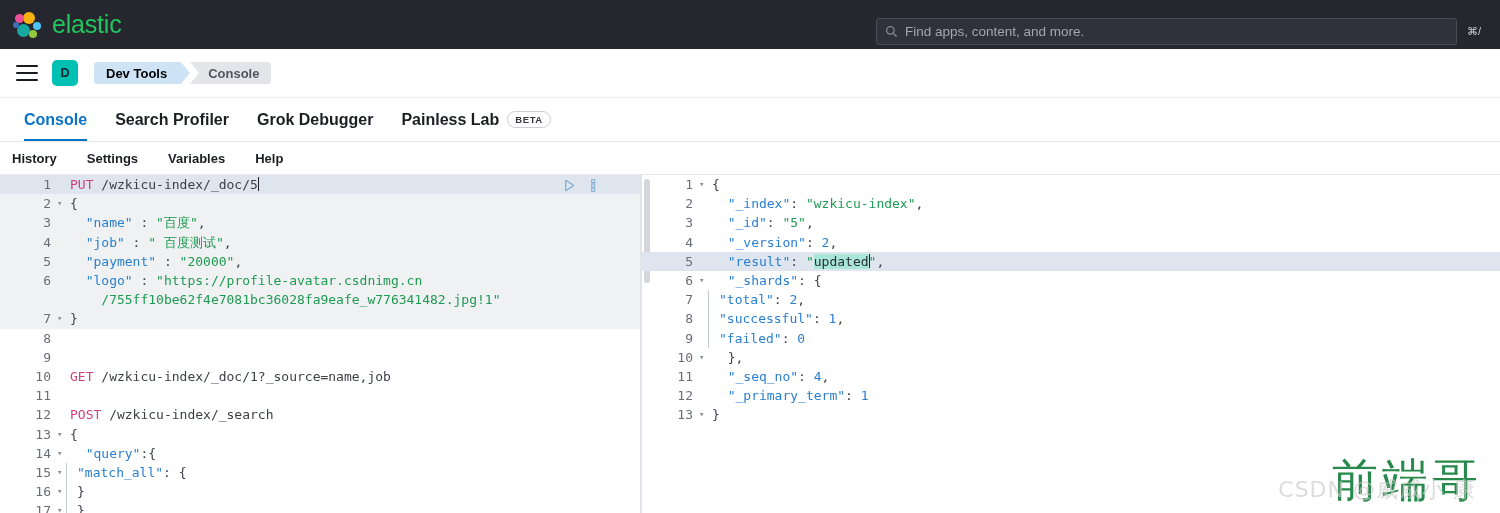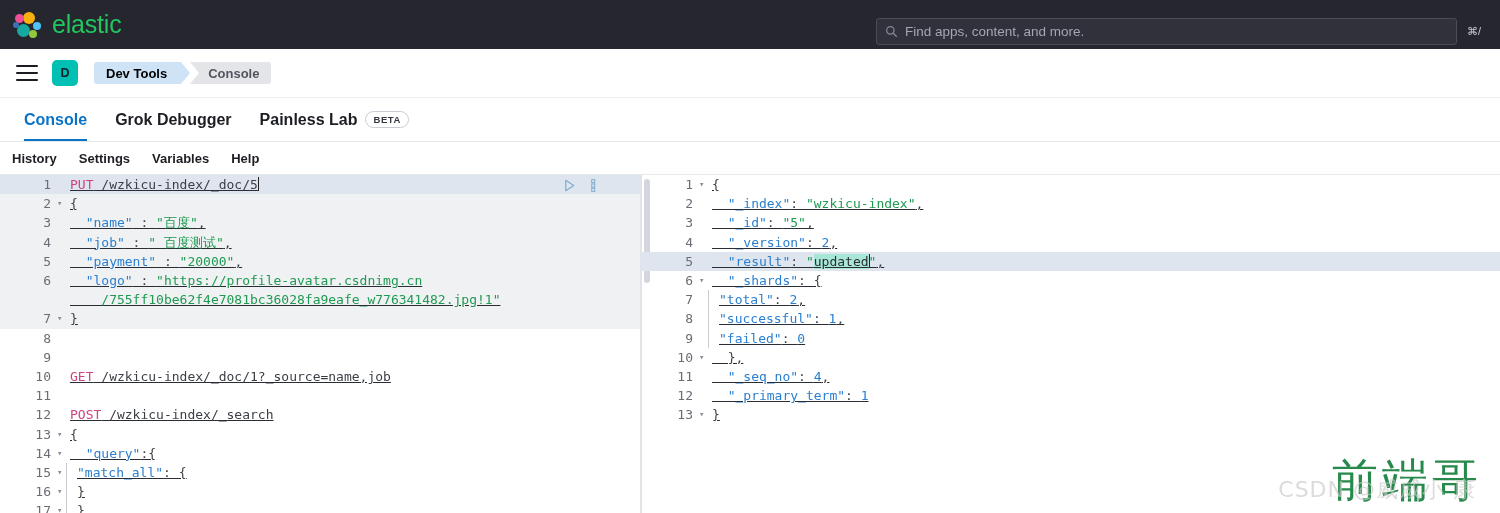--- a/index.html
+++ b/index.html
@@ -130,21 +130,21 @@
   .beta-badge {
     font-size: 9.5px; font-weight: 700; letter-spacing: .6px;
     color: #33373e; border: 1px solid #c8ccd3; border-radius: 9px;
     padding: 2px 7px; background: #ffffff;
   }
 
   
   .submenu {
     height: 32px; background: #ffffff;
     display: flex; align-items: center;
-    padding-left: 12px; gap: 22px;
+    padding-left: 12px; gap: 30px;
   }
   .submenu-item {
     font-size: 13px; font-weight: 700; color: #1c1e23; cursor: pointer;
   }
 
   
   .console {
     height: calc(513px - 49px - 49px - 44px - 32px);
     display: flex; position: relative;
     background: #ffffff;
@@ -171,21 +171,20 @@
     font-size: 13px; user-select: none;
     font-family: "DejaVu Sans Mono", monospace;
   }
   .fold {
     width: 9px; flex: none; color: #8b8f98; font-size: 9px;
     line-height: 19.2px; text-align: left; padding-left: 1px;
   }
   .code {
     flex: 1; white-space: pre; padding-left: 5px;
     color: #2a2d33;
-    text-decoration: underline;
   }
   .shade { background: #eff1f3; }
   .guide {
     border-left: 1px solid #c7cbd2;
     margin-left: 1px; padding-left: 10px;
   }
 
   
   .t-method { color: #d0417f; font-weight: 400; }
   .t-url    { color: #3b3f46; }
@@ -268,20 +267,23 @@
   <div class="avatar">D</div>
   <div class="crumbs">
     <div class="crumb crumb-1">Dev Tools</div>
     <div class="crumb crumb-2">Console</div>
   </div>
 </div>
 
 <div class="tab-bar">
   <div class="tab active">
     <span>Console</span>
+  </div>
+  <div class="tab">
+    <span>Search Profiler</span>
   </div>
   <div class="tab">
     <span>Grok Debugger</span>
   </div>
   <div class="tab">
     <span>Painless Lab</span>
     <span class="beta-badge">BETA</span>
   </div>
 </div>
 

